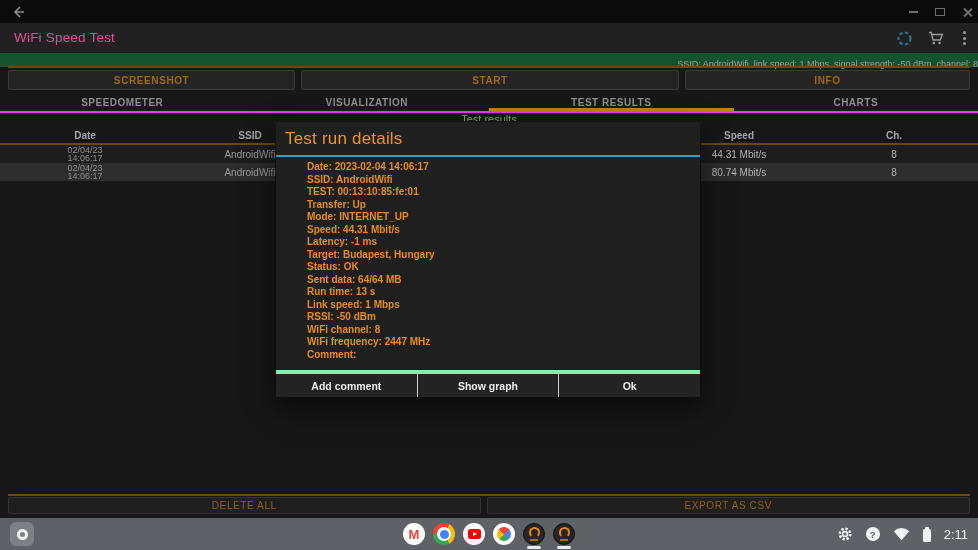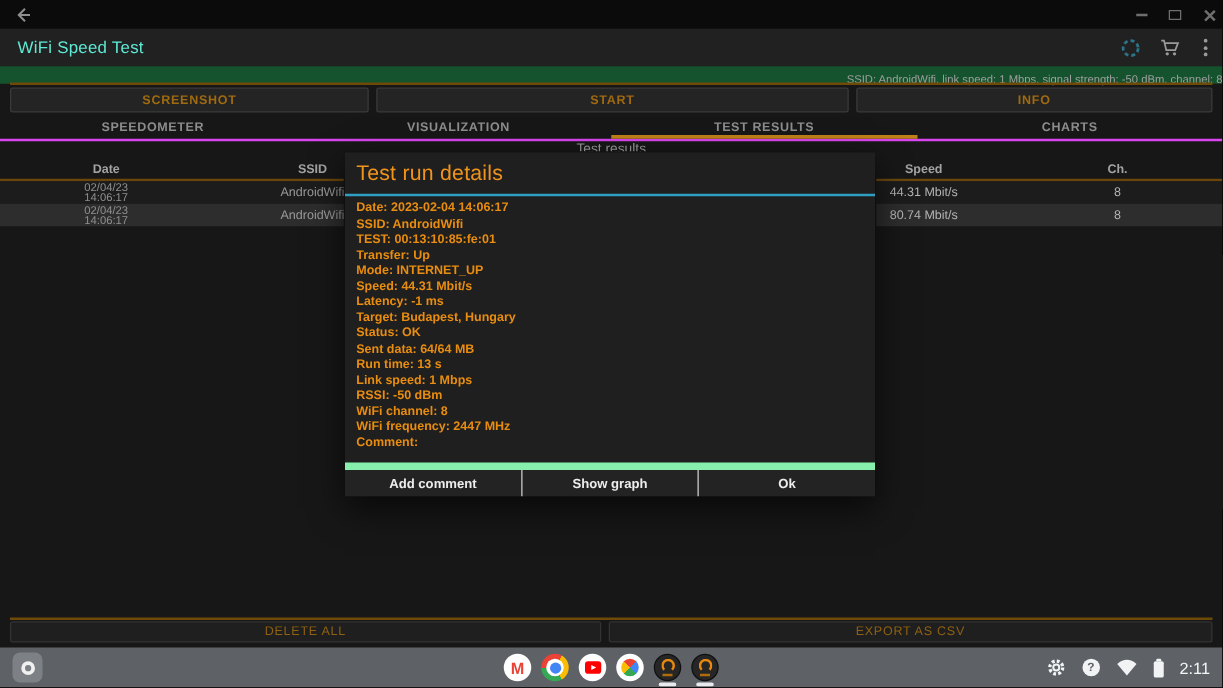--- a/index.html
+++ b/index.html
@@ -12,21 +12,21 @@
   .back-ic { position:absolute; left:10px; top:4px; width:16px; height:16px; }
   .win-controls { position:absolute; right:6px; top:0; height:23px; display:flex; align-items:center; gap:17px; }
   .wc-min { width:9px; height:2px; background:#6f6f6f; }
   .wc-max { width:10px; height:8px; border:1.5px solid #6f6f6f; }
   .wc-close { position:relative; width:10px; height:10px; }
   .wc-close::before,.wc-close::after { content:""; position:absolute; left:4.5px; top:0; width:1.6px; height:11px; background:#6f6f6f; }
   .wc-close::before { transform:rotate(45deg); } .wc-close::after { transform:rotate(-45deg); }
 
   
   .app-bar { position:absolute; top:23px; left:0; width:100%; height:30px; background:#212121; }
-  .app-title { position:absolute; left:14px; top:7px; font-size:13.5px; color:#5eead4; letter-spacing:.2px; }
+  .app-title { position:absolute; left:14px; top:7px; font-size:13.5px; color:#ec4899; letter-spacing:.2px; }
   .app-bar-icons { position:absolute; right:8px; top:0; height:30px; display:flex; align-items:center; gap:15px; }
   .kebab { display:flex; flex-direction:column; gap:2.5px; padding:2px 4px; }
   .kebab i { width:3px; height:3px; border-radius:50%; background:#9a9a9a; }
 
   
   .ssid-strip { position:absolute; top:53px; left:0; width:100%; height:14px; background:#14532d; text-align:right; }
   .ssid-strip span { font-size:9px; color:#9f9f9f; line-height:13px; }
   .rule-top { position:absolute; top:66px; left:8px; right:8px; height:2px; background:#6e4a08; }
 
   
@@ -41,21 +41,21 @@
   .tab { flex:1; display:flex; align-items:center; justify-content:center;
          font-size:10px; font-weight:bold; letter-spacing:.5px; color:#8d8d8d; }
   .tab.active { box-shadow:inset 0 -3px 0 #c08018; }
 
   .content-title { position:absolute; top:113px; left:0; width:100%; text-align:center;
                    font-size:11px; color:#9a9a9a; z-index:1; }
 
   
   .rtable { position:absolute; top:127px; left:0; width:100%; z-index:1; }
   .trow { display:grid; grid-template-columns:170px 160px 1fr 158px 152px; padding-right:8px; align-items:center; }
-  .thead { height:18px; border-bottom:2px solid #6b470c; }
+  .thead { height:18px; border-bottom:2px solid #6b470c;text-decoration:underline; }
   .thead .cell { font-size:10px; font-weight:bold; color:#a3a3a3; }
   .cell { text-align:center; }
   .drow { height:18px; }
   .drow.r0 { background:#1c1c1c; }
   .drow.sel { background:#2d2d2d; }
   .dcell { font-size:9px; color:#8f8f8f; line-height:8.5px; }
   .scell { font-size:10px; color:#9a9a9a; }
   .vcell { font-size:10px; color:#b3b3b3; }
 
   
@@ -66,23 +66,23 @@
           display:flex; align-items:center; justify-content:center; }
   .bbtn.w1 { flex:472; } .bbtn.w2 { flex:483; }
 
   
   .dialog { position:absolute; left:276px; top:122px; width:424px; height:275px; background:#1f1f1f;
             box-shadow:0 10px 26px rgba(0,0,0,.65), 0 0 0 1px #161616; z-index:5; }
   .dlg-title { padding:7px 9px 6px; font-size:17px; color:#f0941c; letter-spacing:.2px; }
   .dlg-divider { height:2px; background:#2f9fc4; }
   .dlg-body { padding:4px 9px 0; }
   .dlg-line { font-size:10px; font-weight:bold; color:#e98d10; line-height:12.5px; height:12.5px;
-              white-space:nowrap; overflow:hidden; }
+              white-space:nowrap; overflow:hidden;margin-left:22px; }
   .dlg-buttons { position:absolute; bottom:0; left:0; width:100%; height:27px; display:flex;
-                 background:#232323; border-top:6px solid #86efac; }
+                 background:#232323; border-top:4px solid #86efac; }
   .dlg-btn { flex:1; display:flex; align-items:center; justify-content:center;
              color:#ededed; font-size:10.5px; font-weight:bold; }
   .dlg-btn + .dlg-btn { border-left:1px solid #cfcfcf; }
 
   
   .taskbar { position:absolute; top:518px; left:0; width:100%; height:32px; background:#5e6266; }
   .launcher { position:absolute; left:10px; top:4px; width:24px; height:24px; border-radius:6px; background:#7d8185;
               display:flex; align-items:center; justify-content:center; }
   .launcher i { width:11px; height:11px; border:3px solid #f1f1f1; border-radius:50%; }
   .dock { position:absolute; left:403px; top:5px; display:flex; gap:8px; }

